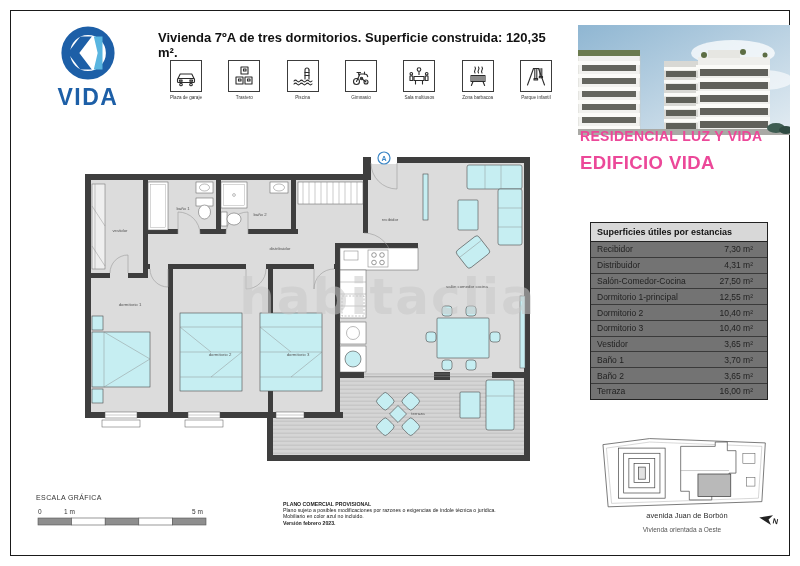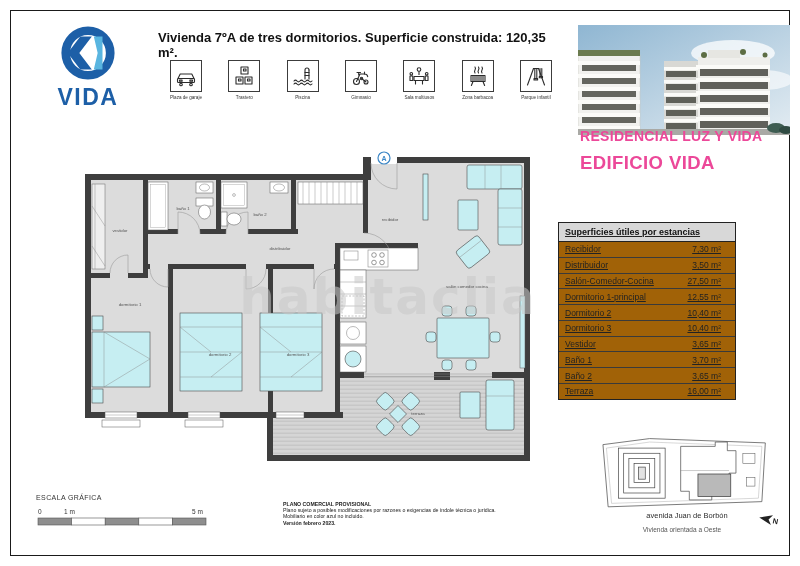--- a/index.html
+++ b/index.html
@@ -32,21 +32,21 @@
   .scalebar{left:36px;top:506px;}
   .scalebar text{font:6.5px "Liberation Sans",sans-serif;fill:#333;}
   .disc{left:283px;top:501px;width:285px;font-size:5.2px;line-height:1.2;color:#222;}
   .disc .b{font-weight:bold;}
 
   
   .photo{left:578px;top:25px;}
   .resid{left:580px;top:128px;color:#ec4899;}
   .resid .l1{font-size:14px;font-weight:bold;letter-spacing:.3px;}
   .resid .l2{font-size:18.5px;font-weight:bold;letter-spacing:.4px;margin-top:8px;}
-  .areas{left:558px;top:222px;width:176px;border:1.2px solid #222;background:#a16207;text-decoration:underline;}
+  .areas{left:590px;top:222px;width:176px;border:1.2px solid #222;background:#737373;}
   .areas .hd{background:#d8d8d8;font-size:9px;font-weight:bold;padding:4px 6px;border-bottom:1px solid #222;color:#111;}
   .areas .tr{display:flex;justify-content:space-between;font-size:8.5px;color:#222;
              padding:2.4px 14px 2.4px 6px;border-bottom:1px solid #3a3a3a;}
   .areas .tr:last-child{border-bottom:none;}
   .siteplan{left:584px;top:436px;}
   .street{left:584px;top:511px;width:206px;text-align:center;font-size:7.5px;color:#2e2e2e;}
   .orient{left:584px;top:526px;width:196px;text-align:center;font-size:6.5px;color:#555;}
   .narrow{position:absolute;left:758px;top:512px;}
   .icon-ln{stroke:#2b2b2b;stroke-width:1.1;fill:none;stroke-linecap:round;stroke-linejoin:round;}
 </style>
@@ -437,21 +437,21 @@
   </div>
 
   <div class="abs areas">
     <div class="hd">Superficies útiles por estancias</div>
     <div class="tr">
         <span>Recibidor</span>
         <span>7,30 m²</span>
       </div>
     <div class="tr">
         <span>Distribuidor</span>
-        <span>3,50 m²</span>
+        <span>4,31 m²</span>
       </div>
     <div class="tr">
         <span>Salón-Comedor-Cocina</span>
         <span>27,50 m²</span>
       </div>
     <div class="tr">
         <span>Dormitorio 1-principal</span>
         <span>12,55 m²</span>
       </div>
     <div class="tr">

